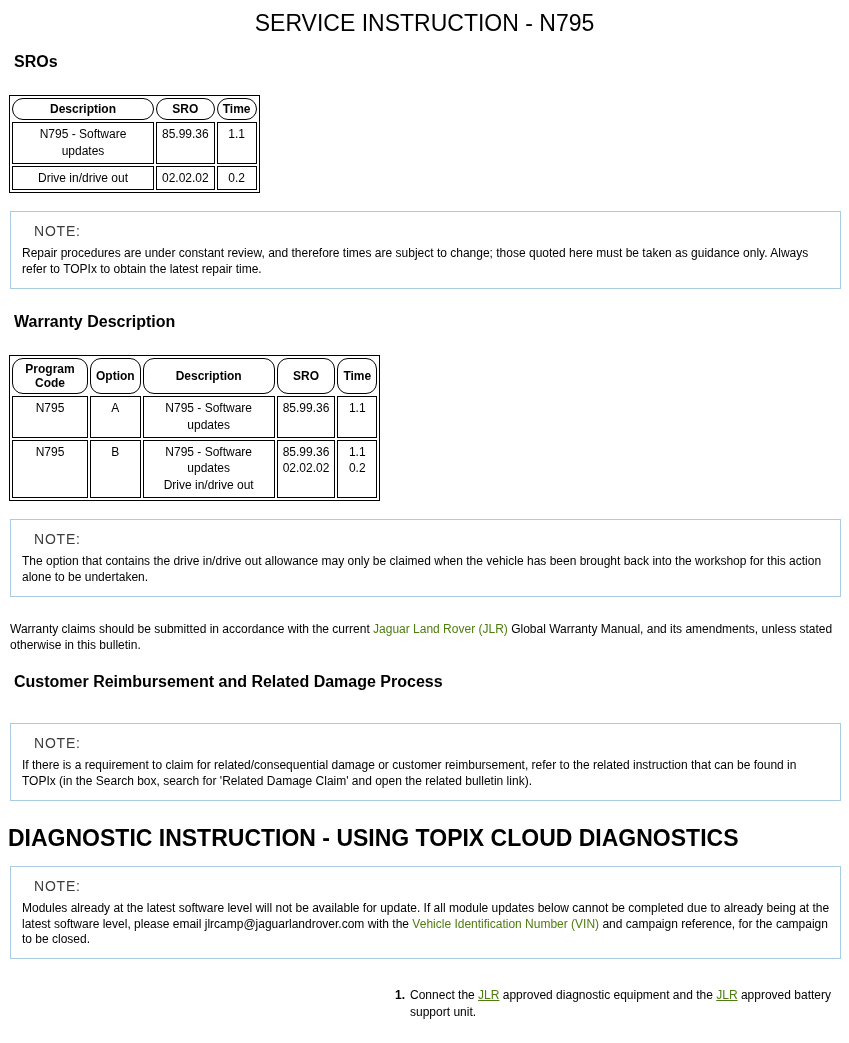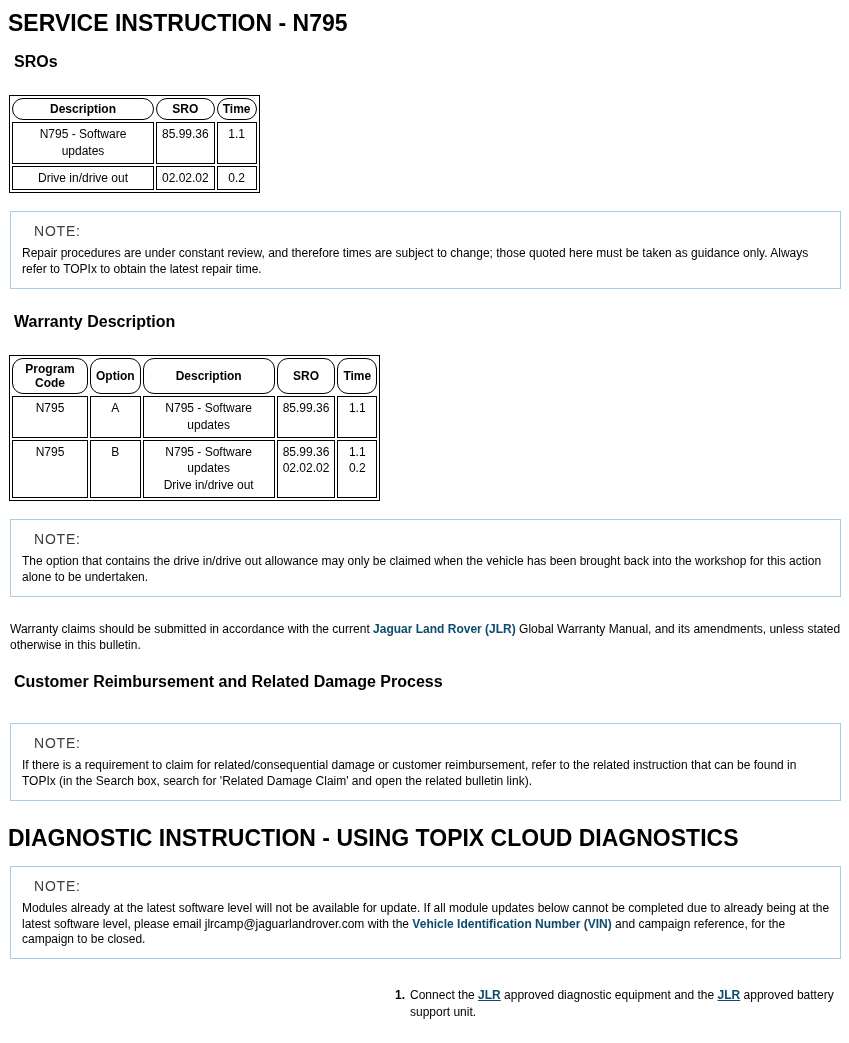--- a/index.html
+++ b/index.html
@@ -1,40 +1,40 @@
 <!DOCTYPE html>
 <html><head>
 <meta charset="utf-8">
 <style>
   * { box-sizing: border-box; }
   html, body { margin: 0; padding: 0; background: #ffffff; color: #000000; }
   body { font-family: "Liberation Sans", "DejaVu Sans", sans-serif; font-size: 12px; }
   .page { width: 849px; min-height: 1043px; padding: 8px 8px 12px 8px; }
 
-  h1.doc-title { font-size: 23px; font-weight: bold; margin: 2px 0 16px 0; }
+  h1.doc-title { font-size: 23px; font-weight: normal; margin: 2px 0 16px 0; text-align: center; }
   h2.doc-title2 { font-size: 23px; font-weight: bold; margin: 22px 0 14px 0; }
   h3.sec-heading { font-size: 16px; font-weight: bold; margin: 0 0 24px 6px; }
   h3.sec-heading.tight { margin-bottom: 32px; }
 
   p.para { margin: 0 0 20px 2px; line-height: 1.35; }
 
   
   table.data-table { border-collapse: separate; border-spacing: 2px; border: 1px solid #000; margin: 0 0 18px 1px; background: #fff; }
   table.data-table th, table.data-table td { border: 1px solid #000; padding: 3px 5px; font-size: 12px; background: #fff; }
   table.data-table th { font-weight: bold; text-align: center; border-radius: 11px; }
   table.data-table td { text-align: center; vertical-align: top; line-height: 1.4; }
   .c-desc  { width: 142px; } .c-sro { width: 52px; } .c-time { width: 30px; }
   .w-code  { width: 76px; }  .w-opt { width: 40px; } .w-desc { width: 132px; }
   .w-sro   { width: 52px; }  .w-time { width: 30px; }
 
   .note-box { border: 1px solid #a9cce1; background: #ffffff; padding: 8px 10px 10px 10px; margin: 0 0 24px 2px; }
   .note-label { font-weight: normal; font-size: 14px; color: #3c3c3c; letter-spacing: 0.8px; margin: 3px 0 7px 13px; }
   .note-body { margin-left: 1px; line-height: 1.32; }
 
-  a.link { color: #0c4a6e; text-decoration: none; cursor: pointer; font-weight: bold; }
+  a.link { color: #4d7c0f; text-decoration: none; cursor: pointer; }
   a.link.ul { text-decoration: underline; }
 
   .steps { margin: 28px 0 0 387px; }
   .step1 { display: flex; margin-bottom: 28px; line-height: 1.4; }
   .step-num { font-weight: bold; margin-right: 5px; flex: 0 0 auto; }
   .step-body { line-height: 1.4; }
 </style>
 </head>
 <body>
 

